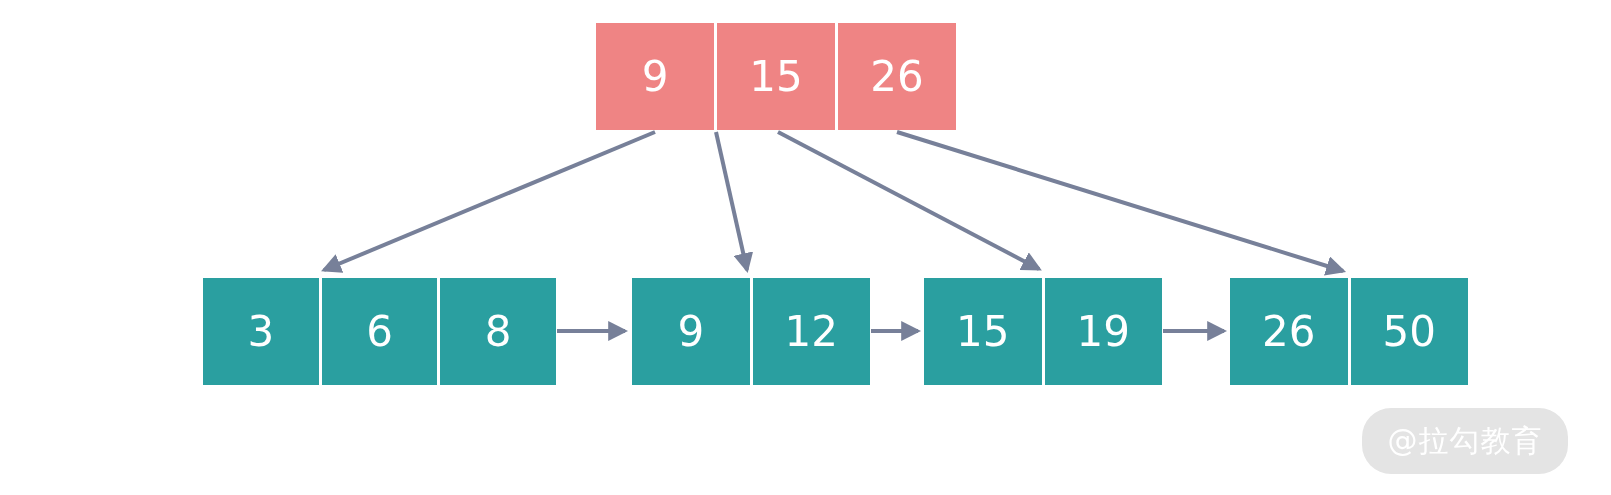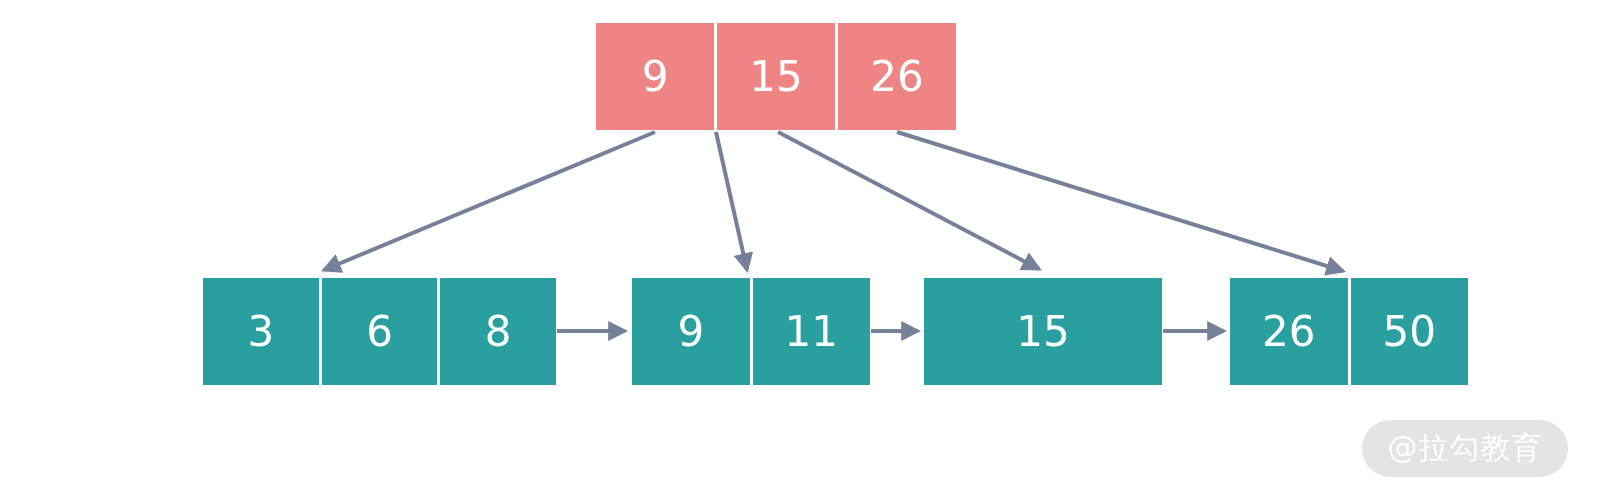--- a/index.html
+++ b/index.html
@@ -51,23 +51,23 @@
 
   .node-root  { left: 596px; top: 23px;  width: 360px; height: 107px; }
   .node-leaf1 { left: 203px; top: 278px; width: 353px; height: 107px; }
   .node-leaf2 { left: 632px; top: 278px; width: 238px; height: 107px; }
   .node-leaf3 { left: 924px; top: 278px; width: 238px; height: 107px; }
   .node-leaf4 { left: 1230px; top: 278px; width: 238px; height: 107px; }
 
   .watermark {
     position: absolute;
     left: 1362px;
-    top: 420px;
+    top: 408px;
     width: 206px;
-    height: 57px;
+    height: 66px;
     background: var(--wm-bg, #e4e4e4);
     border-radius: 29px;
     display: flex;
     align-items: center;
     justify-content: center;
     color: var(--wm-text, #ffffff);
     font-size: 30px;
     letter-spacing: 1px;
     user-select: none;
   }
@@ -99,25 +99,26 @@
   </div>
 
   <div class="node node-leaf1">
     <div class="cell leaf-cell">3</div>
     <div class="cell leaf-cell">6</div>
     <div class="cell leaf-cell">8</div>
   </div>
 
   <div class="node node-leaf2">
     <div class="cell leaf-cell">9</div>
-    <div class="cell leaf-cell">11</div>
+    <div class="cell leaf-cell">12</div>
   </div>
 
   <div class="node node-leaf3">
     <div class="cell leaf-cell">15</div>
+    <div class="cell leaf-cell">19</div>
   </div>
 
   <div class="node node-leaf4">
     <div class="cell leaf-cell">26</div>
     <div class="cell leaf-cell">50</div>
   </div>
 
   <div class="watermark">
     <span>@拉勾教育</span>
   </div>

